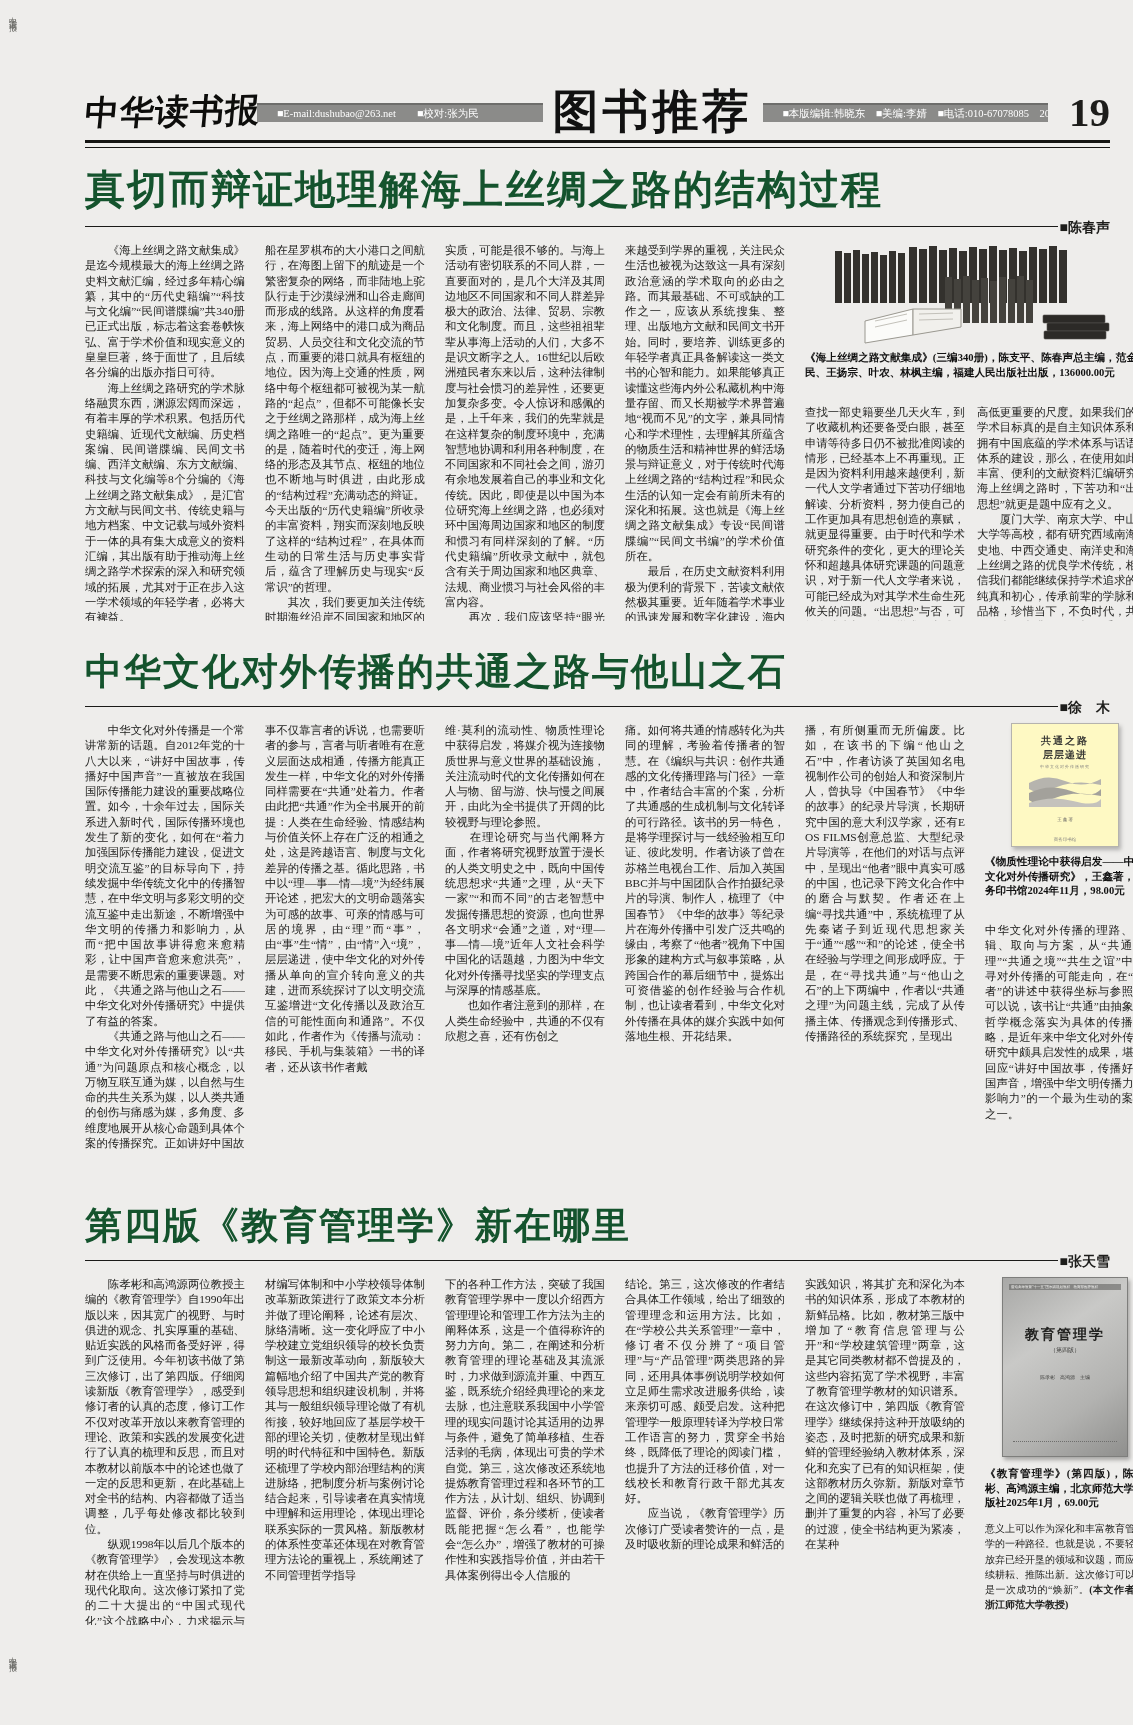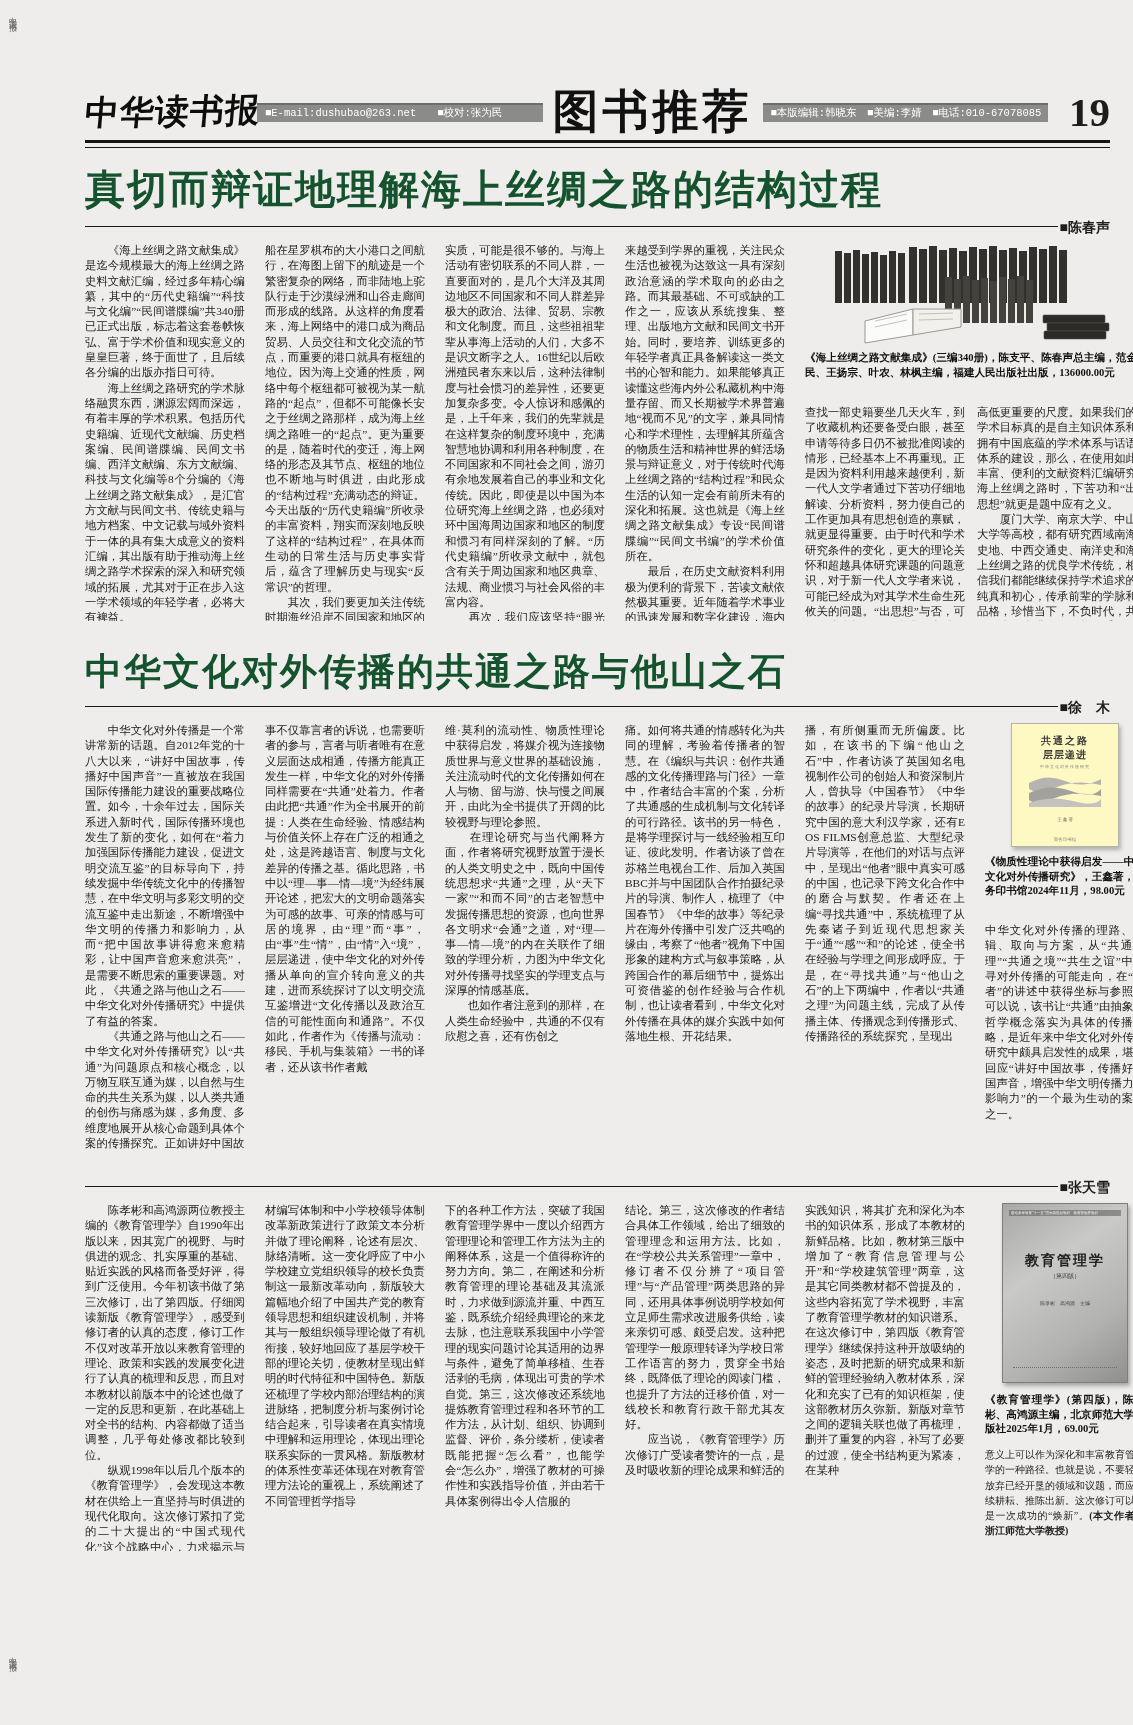--- a/index.html
+++ b/index.html
@@ -7,22 +7,22 @@
     background:#eeedeb;color:#1d1d1b;
     font-family:"Liberation Serif","DejaVu Serif",serif;overflow:hidden;}
   .content{position:absolute;left:85px;top:86px;width:1025px;}
   .corner{position:absolute;left:6px;writing-mode:vertical-rl;font-size:8px;
     color:#6a6a66;letter-spacing:2px;}
   
   .hdr{display:flex;align-items:center;height:52px;}
   .masthead{font-weight:900;font-size:34px;letter-spacing:1px;transform:skewX(-6deg) rotate(-1deg);
     white-space:nowrap;width:172px;flex:0 0 auto;color:#0d0d0b;}
   .bar{background:#8b8b89;color:#fff;font-size:10.5px;height:17px;line-height:17px;
-    padding:0 8px;white-space:nowrap;overflow:hidden;flex:1;
-    font-family:Liberation Mono, monospace;border-top:2px solid #6d6d6b;}
+    padding:0 20px;white-space:nowrap;overflow:hidden;flex:1;
+    font-family:Liberation Serif, serif;border-top:2px solid #6d6d6b;}
   .secttl{font-size:46px;font-weight:900;letter-spacing:4px;white-space:nowrap;
     padding:0 10px;color:#111;}
   .pageno{font-size:41px;font-weight:900;width:62px;text-align:right;flex:0 0 auto;
     font-family:"Liberation Serif",serif;}
   .hdr-rule{border-top:3px solid #151513;border-bottom:1px solid #151513;height:4px;margin-top:2px;}
   
   .headline{font-weight:900;color:#14532d;white-space:nowrap;letter-spacing:2px;}
   .h1a{font-size:40px;margin:14px 0 2px 0;}
   .h2a{font-size:37px;margin:26px 0 2px 0;}
   .h3a{font-size:37px;margin:22px 0 2px 0;}
@@ -182,21 +182,21 @@
       <div class="headline h2a">中华文化对外传播的共通之路与他山之石</div>
       <div class="byrow">
         <div class="byrule"></div>
         <div class="byname">■徐　木</div>
       </div>
       <div class="cols">
         <div class="col a2col">　　中华文化对外传播是一个常讲常新的话题。自2012年党的十八大以来，“讲好中国故事，传播好中国声音”一直被放在我国国际传播能力建设的重要战略位置。如今，十余年过去，国际关系进入新时代，国际传播环境也发生了新的变化，如何在“着力加强国际传播能力建设，促进文明交流互鉴”的目标导向下，持续发掘中华传统文化中的传播智慧，在中华文明与多彩文明的交流互鉴中走出新途，不断增强中华文明的传播力和影响力，从而“把中国故事讲得愈来愈精彩，让中国声音愈来愈洪亮”，是需要不断思索的重要课题。对此，《共通之路与他山之石——中华文化对外传播研究》中提供了有益的答案。
 　　《共通之路与他山之石——中华文化对外传播研究》以“共通”为问题原点和核心概念，以万物互联互通为媒，以自然与生命的共生关系为媒，以人类共通的创伤与痛感为媒，多角度、多维度地展开从核心命题到具体个案的传播探究。正如讲好中国故</div>
         <div class="col a2col">事不仅靠言者的诉说，也需要听者的参与，言者与听者唯有在意义层面达成相通，传播方能真正发生一样，中华文化的对外传播同样需要在“共通”处着力。作者由此把“共通”作为全书展开的前提：人类在生命经验、情感结构与价值关怀上存在广泛的相通之处，这是跨越语言、制度与文化差异的传播之基。循此思路，书中以“理—事—情—境”为经纬展开论述，把宏大的文明命题落实为可感的故事、可亲的情感与可居的境界，由“理”而“事”，由“事”生“情”，由“情”入“境”，层层递进，使中华文化的对外传播从单向的宣介转向意义的共建，进而系统探讨了以文明交流互鉴增进“文化传播以及政治互信的可能性面向和通路”。不仅如此，作者作为《传播与流动：移民、手机与集装箱》一书的译者，还从该书作者戴</div>
         <div class="col a2col">维·莫利的流动性、物质性理论中获得启发，将媒介视为连接物质世界与意义世界的基础设施，关注流动时代的文化传播如何在人与物、留与游、快与慢之间展开，由此为全书提供了开阔的比较视野与理论参照。
-　　在理论研究与当代阐释方面，作者将研究视野放置于漫长的人类文明史之中，既向中国传统思想求“共通”之理，从“天下一家”“和而不同”的古老智慧中发掘传播思想的资源，也向世界各文明求“会通”之道，对“理—事—情—境”的内在关联作了细致的学理分析，力图为中华文化对外传播寻找坚实的学理支点与深厚的情感基底。
+　　在理论研究与当代阐释方面，作者将研究视野放置于漫长的人类文明史之中，既向中国传统思想求“共通”之理，从“天下一家”“和而不同”的古老智慧中发掘传播思想的资源，也向世界各文明求“会通”之道，对“理—事—情—境”近年人文社会科学中国化的话题越，力图为中华文化对外传播寻找坚实的学理支点与深厚的情感基底。
 　　也如作者注意到的那样，在人类生命经验中，共通的不仅有欣慰之喜，还有伤创之</div>
         <div class="col a2col">痛。如何将共通的情感转化为共同的理解，考验着传播者的智慧。在《编织与共识：创作共通感的文化传播理路与门径》一章中，作者结合丰富的个案，分析了共通感的生成机制与文化转译的可行路径。该书的另一特色，是将学理探讨与一线经验相互印证、彼此发明。作者访谈了曾在苏格兰电视台工作、后加入英国BBC并与中国团队合作拍摄纪录片的导演、制作人，梳理了《中国春节》《中华的故事》等纪录片在海外传播中引发广泛共鸣的缘由，考察了“他者”视角下中国形象的建构方式与叙事策略，从跨国合作的幕后细节中，提炼出可资借鉴的创作经验与合作机制，也让读者看到，中华文化对外传播在具体的媒介实践中如何落地生根、开花结果。</div>
         <div class="col a2col">播，有所侧重而无所偏废。比如，在该书的下编“他山之石”中，作者访谈了英国知名电视制作公司的创始人和资深制片人，曾执导《中国春节》《中华的故事》的纪录片导演，长期研究中国的意大利汉学家，还有EOS FILMS创意总监、大型纪录片导演等，在他们的对话与点评中，呈现出“他者”眼中真实可感的中国，也记录下跨文化合作中的磨合与默契。作者还在上编“寻找共通”中，系统梳理了从先秦诸子到近现代思想家关于“通”“感”“和”的论述，使全书在经验与学理之间形成呼应。于是，在“寻找共通”与“他山之石”的上下两编中，作者以“共通之理”为问题主线，完成了从传播主体、传播观念到传播形式、传播路径的系统探究，呈现出</div>
         <div class="colblock">
           <div class="cover2wrap">
             <div class="cover2">
               <div class="t">共通之路</div>
               <div class="t2">层层递进</div>
               <div class="s">中华文化对外传播研究</div>
               <svg width="76" height="40" viewBox="0 0 76 40">
@@ -208,20 +208,21 @@
               <div class="pub">商务印书馆</div>
             </div>
           </div>
           <div class="caption a2cap">《物质性理论中获得启发——中华文化对外传播研究》，王鑫著，商务印书馆2024年11月，98.00元</div>
           <div class="a2c6text">中华文化对外传播的理路、逻辑、取向与方案，从“共通之理”“共通之境”“共生之谊”中探寻对外传播的可能走向，在“他者”的讲述中获得坐标与参照。可以说，该书让“共通”由抽象的哲学概念落实为具体的传播方略，是近年来中华文化对外传播研究中颇具启发性的成果，堪称回应“讲好中国故事，传播好中国声音，增强中华文明传播力与影响力”的一个最为生动的案例之一。</div>
         </div>
       </div>
     </div>
 
     <div>
+      <div class="headline h3a">第四版《教育管理学》新在哪里</div>
       <div class="byrow">
         <div class="byrule"></div>
         <div class="byname">■张天雪</div>
       </div>
       <div class="cols">
         <div class="col a3col">　　陈孝彬和高鸿源两位教授主编的《教育管理学》自1990年出版以来，因其宽广的视野、与时俱进的观念、扎实厚重的基础、贴近实践的风格而备受好评，得到广泛使用。今年初该书做了第三次修订，出了第四版。仔细阅读新版《教育管理学》，感受到修订者的认真的态度，修订工作不仅对改革开放以来教育管理的理论、政策和实践的发展变化进行了认真的梳理和反思，而且对本教材以前版本中的论述也做了一定的反思和更新，在此基础上对全书的结构、内容都做了适当调整，几乎每处修改都比较到位。
 　　纵观1998年以后几个版本的《教育管理学》，会发现这本教材在供给上一直坚持与时俱进的现代化取向。这次修订紧扣了党的二十大提出的“中国式现代化”这个战略中心，力求揭示与建设现代化强国相适应的教育事业及其管理发展的新规律、新特点、新动向和新要求，反映出新的教育管理论述、方针政策和教育管理实践的发展变化。举例说，新教材不仅更新数据和政策内容，更是对中小学教</div>
         <div class="col a3col">材编写体制和中小学校领导体制改革新政策进行了政策文本分析并做了理论阐释，论述有层次、脉络清晰。这一变化呼应了中小学校建立党组织领导的校长负责制这一最新改革动向，新版较大篇幅地介绍了中国共产党的教育领导思想和组织建设机制，并将其与一般组织领导理论做了有机衔接，较好地回应了基层学校干部的理论关切，使教材呈现出鲜明的时代特征和中国特色。新版还梳理了学校内部治理结构的演进脉络，把制度分析与案例讨论结合起来，引导读者在真实情境中理解和运用理论，体现出理论联系实际的一贯风格。新版教材的体系性变革还体现在对教育管理方法论的重视上，系统阐述了不同管理哲学指导</div>
         <div class="col a3col">下的各种工作方法，突破了我国教育管理学界中一度以介绍西方管理理论和管理工作方法为主的阐释体系，这是一个值得称许的努力方向。第二，在阐述和分析教育管理的理论基础及其流派时，力求做到源流并重、中西互鉴，既系统介绍经典理论的来龙去脉，也注意联系我国中小学管理的现实问题讨论其适用的边界与条件，避免了简单移植、生吞活剥的毛病，体现出可贵的学术自觉。第三，这次修改还系统地提炼教育管理过程和各环节的工作方法，从计划、组织、协调到监督、评价，条分缕析，使读者既能把握“怎么看”，也能学会“怎么办”，增强了教材的可操作性和实践指导价值，并由若干具体案例得出令人信服的</div>
         <div class="col a3col">结论。第三，这次修改的作者结合具体工作领域，给出了细致的管理理念和运用方法。比如，在“学校公共关系管理”一章中，修订者不仅分辨了“项目管理”与“产品管理”两类思路的异同，还用具体事例说明学校如何立足师生需求改进服务供给，读来亲切可感、颇受启发。这种把管理学一般原理转译为学校日常工作语言的努力，贯穿全书始终，既降低了理论的阅读门槛，也提升了方法的迁移价值，对一线校长和教育行政干部尤其友好。

